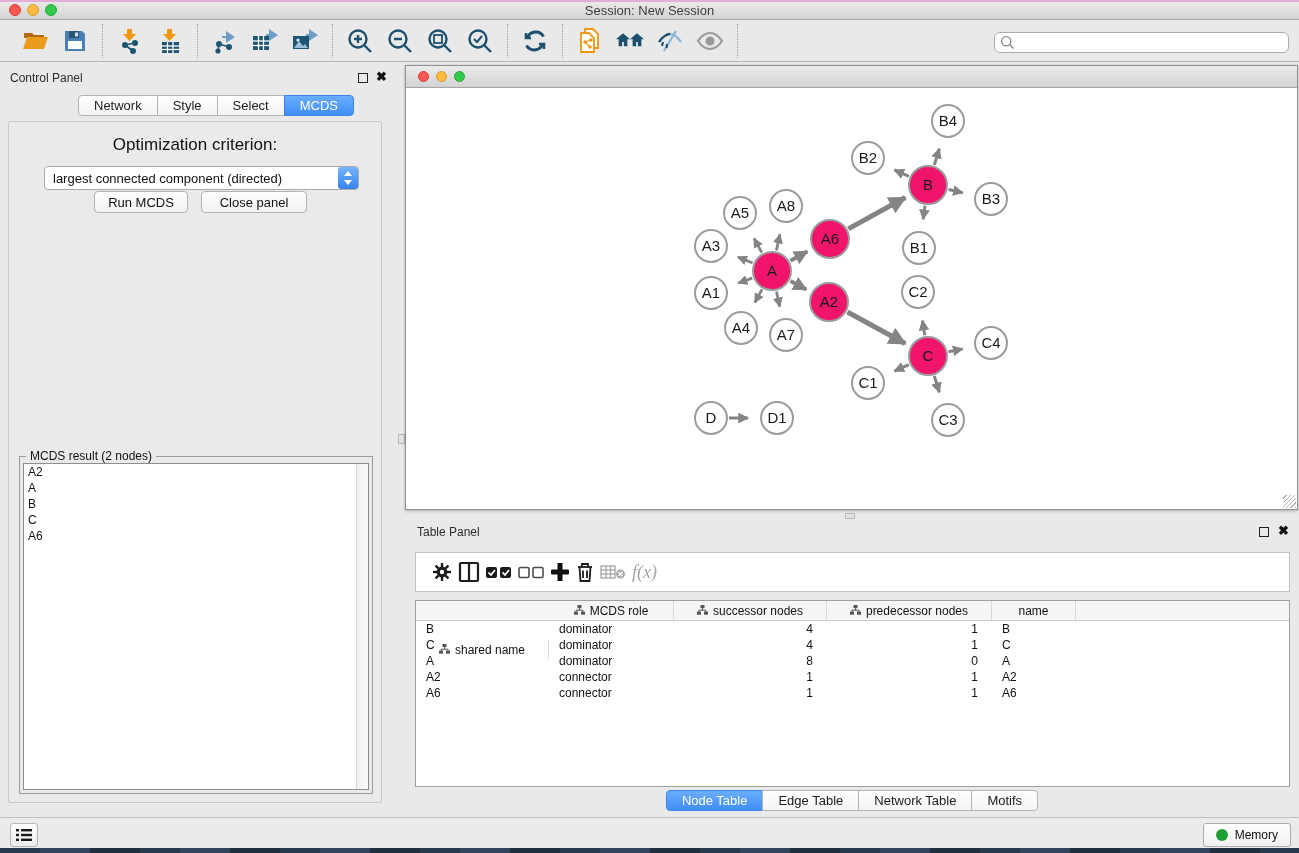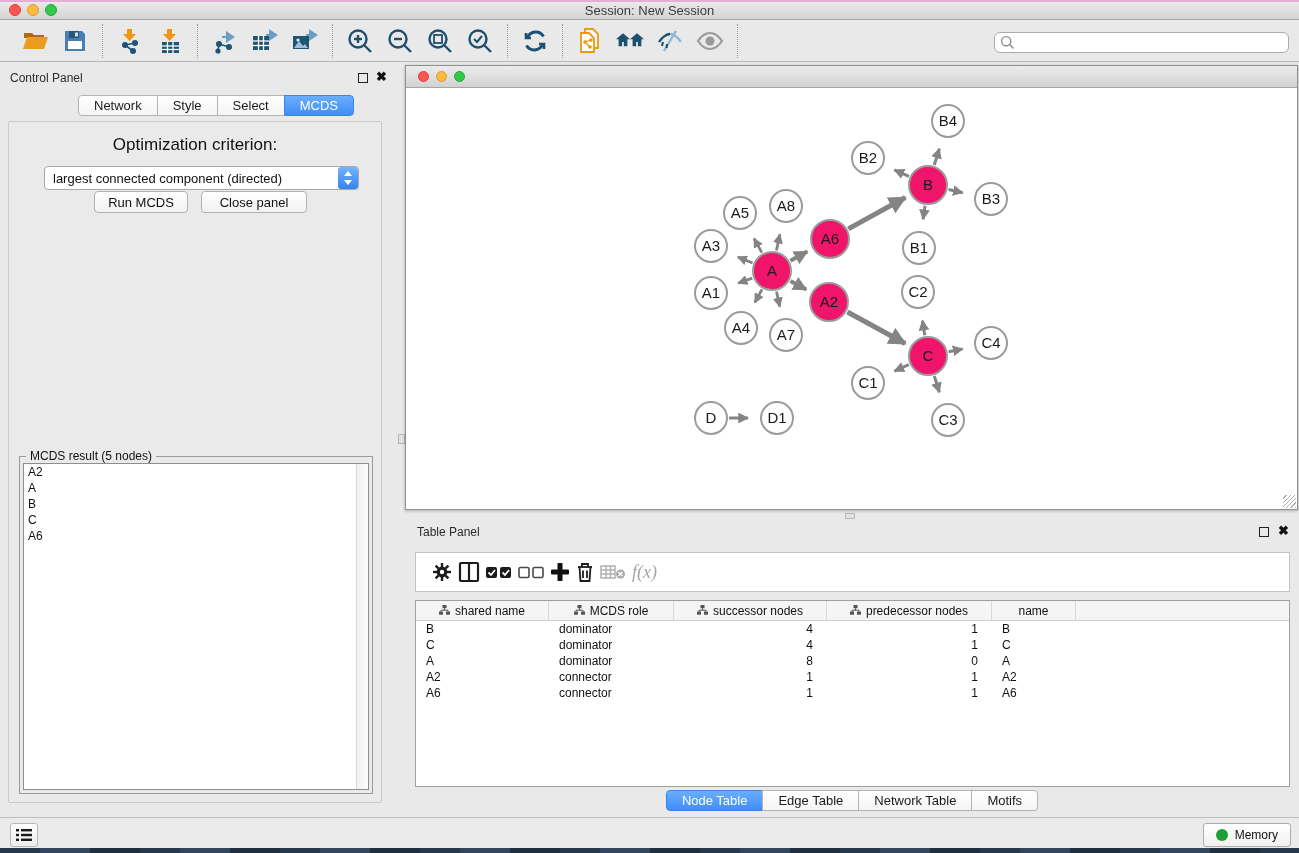--- a/index.html
+++ b/index.html
@@ -312,21 +312,21 @@
       <svg width="10" height="16" viewBox="0 0 10 16">
           <path d="M5 1l4 5H1z" fill="#fff"></path>
           <path d="M5 15l4-5H1z" fill="#fff"></path>
         </svg>
     </span>
   </div>
   <div class="btn" style="left:85px; top:69px; width:94px;">Run MCDS</div>
   <div class="btn" style="left:192px; top:69px; width:106px;">Close panel</div>
 
   <div class="fieldset-box">
-    <span class="legend">MCDS result (5 nodes)</span>
+    <span class="legend">MCDS result (2 nodes)</span>
     <div class="result-list">
       <div id="result-items">
           <div class="result-item">A2</div>
           <div class="result-item">A</div>
           <div class="result-item">B</div>
           <div class="result-item">C</div>
           <div class="result-item">A6</div>
         </div>
       <div class="scroll"></div>
     </div>
@@ -525,21 +525,21 @@
         </g>
         <circle cx="20.5" cy="10" r="4.5" fill="#ababab"></circle>
         <path d="M18.5 8l4 4M22.5 8l-4 4" stroke="#fff" stroke-width="1.4"></path>
       </svg>
   </span>
   <span class="tpicon fx-label">f(x)</span>
 </div>
 
 <div class="datatable">
   <div class="dt-header" id="table-header">
-      <div class="dt-hcell c0" style="padding-left: 0px; padding-right: 0px;">
+      <div class="dt-hcell c0" style="padding-left: 0px; padding-right: 0px; margin-top: 39px;">
         <span><svg width="11" height="10" viewBox="0 0 11 10">
             <rect x="3.5" y="0" width="4" height="3.2" fill="#555"></rect>
             <rect x="0" y="6.5" width="4" height="3.2" fill="#555"></rect>
             <rect x="7" y="6.5" width="4" height="3.2" fill="#555"></rect>
             <path d="M5.5 3.2v2M2 6.5V5.2h7v1.3" stroke="#555" fill="none"></path>
           </svg></span>
         <span>shared name</span>
       </div>
       <div class="dt-hcell c1" style="padding-left: 0px; padding-right: 0px;">
         <span><svg width="11" height="10" viewBox="0 0 11 10">

